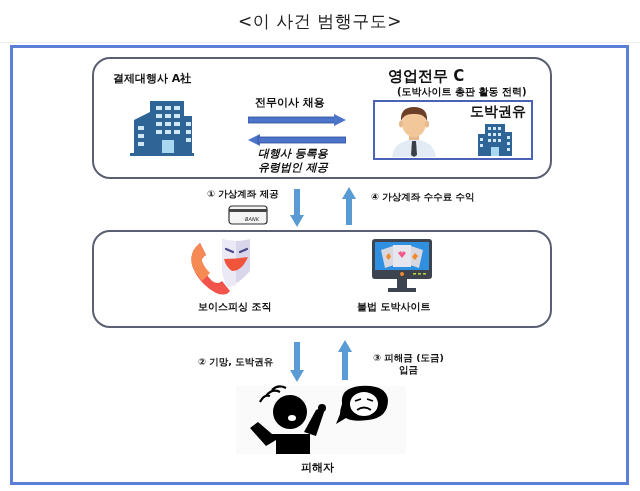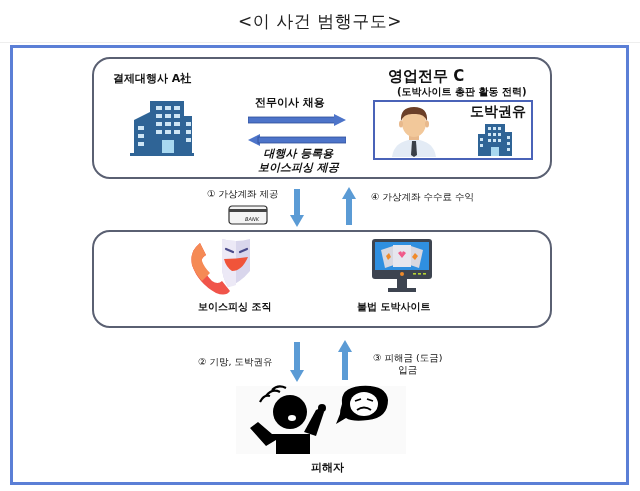--- a/index.html
+++ b/index.html
@@ -37,30 +37,30 @@
     .inner-rect {
       position: absolute; left: 373px; top: 100px; width: 160px; height: 60px;
       border: 2px solid #4a63b8; box-sizing: border-box; background: #fff;
     }
     .shell-label { left: 470px; top: 103px; font-size: 14px; }
 
     .arrow-label { position: absolute; font-size: 11px; font-weight: bold; text-align: center; white-space: nowrap; }
     .lbl-hire { left: 255px; top: 95px; }
     .lbl-provide { left: 258px; top: 147px; line-height: 14px; font-style: italic; }
 
-    .flow-label { position: absolute; font-size: 9.5px; font-weight: normal; white-space: nowrap; }
+    .flow-label { position: absolute; font-size: 9.5px; font-weight: bold; white-space: nowrap; }
     .lbl-step1 { left: 207px; top: 188px; }
     .lbl-step4 { left: 371px; top: 191px; }
     .lbl-step2 { left: 198px; top: 356px; }
     .lbl-step3 { left: 373px; top: 352px; text-align: center; line-height: 12px; }
 
     .node-label { position: absolute; font-size: 10px; font-weight: bold; white-space: nowrap; }
     .lbl-voice { left: 198px; top: 300px; }
     .lbl-gamble { left: 357px; top: 300px; }
-    .lbl-victim { left: 301px; top: 460px; font-size: 11px; margin-left: 10px; }
+    .lbl-victim { left: 301px; top: 460px; font-size: 11px; }
 
     .svg-abs { position: absolute; }
   </style>
 </head>
 <body>
 
 <div class="canvas">
 
   <div class="title">&lt;이 사건 범행구도&gt;</div>
   <div class="title-rule"></div>
@@ -103,21 +103,21 @@
   <svg class="svg-abs" style="left:248px;top:114px" width="98" height="12" viewBox="0 0 98 12">
     <rect x="0" y="3" width="88" height="6" fill="#4d74c9" stroke="#2f4f9a" stroke-width="0.8"></rect>
     <polygon points="86,0 98,6 86,12" fill="#4d74c9"></polygon>
   </svg>
   <svg class="svg-abs" style="left:248px;top:134px" width="98" height="12" viewBox="0 0 98 12">
     <polygon points="12,0 0,6 12,12" fill="#4d74c9"></polygon>
     <rect x="10" y="3" width="88" height="6" fill="#4d74c9" stroke="#2f4f9a" stroke-width="0.8"></rect>
   </svg>
   <div class="arrow-label lbl-provide">
     <div>대행사 등록용</div>
-    <div>보이스피싱 제공</div>
+    <div>유령법인 제공</div>
   </div>
 
   <div class="lbl sales-c-label">영업전무 C</div>
   <div class="lbl sales-c-sub">(도박사이트 총판 활동 전력)</div>
   <div class="inner-rect"></div>
 
   <svg class="svg-abs" style="left:388px;top:103px" width="52" height="54" viewBox="0 0 52 54">
     <path d="M4,54 Q6,38 26,36 Q46,38 48,54 Z" fill="#e3ebf5"></path>
     <polygon points="24,38 28,38 29,52 26,54 23,52" fill="#3a4048"></polygon>
     <rect x="21" y="28" width="10" height="9" fill="#e8b98c"></rect>

